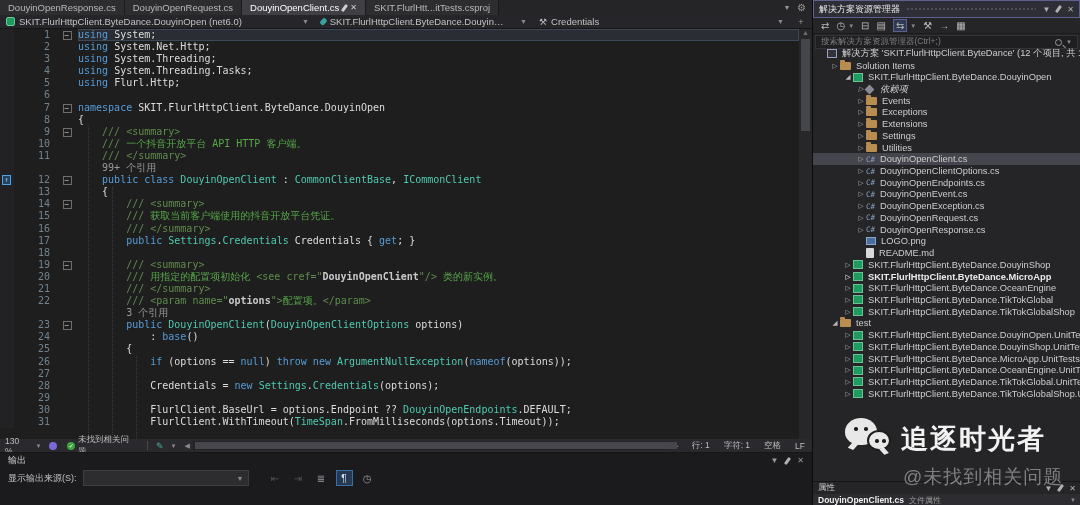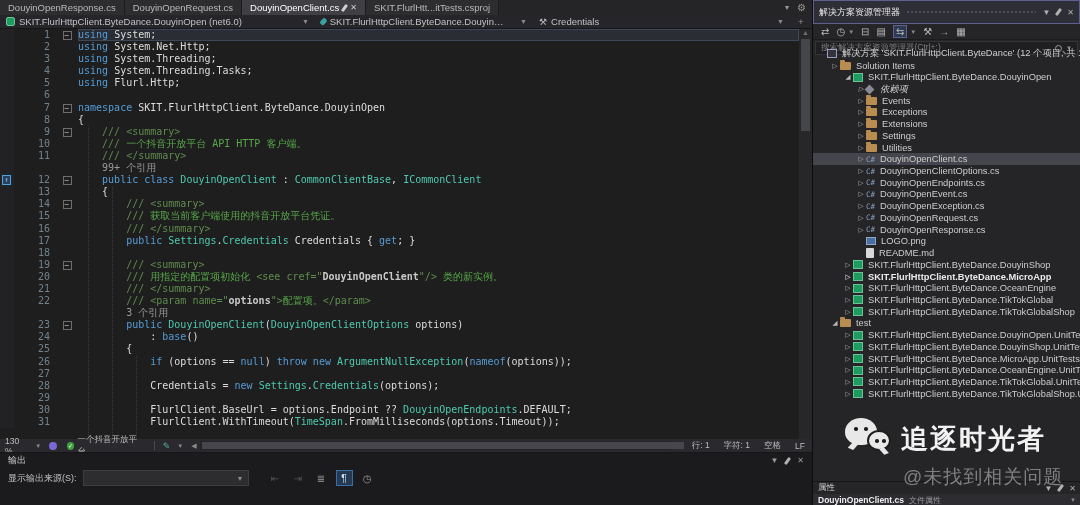--- a/index.html
+++ b/index.html
@@ -62,21 +62,21 @@
   #output-title-row { display:flex; align-items:center; height:15px; padding:0 8px; font-size:9px; color:#d0d0d0; }
   #output-title-row .winbtns { margin-left:auto; display:flex; gap:8px; color:#9a9a9a; font-size:8px; align-items:center; }
   #output-src-row { display:flex; align-items:center; gap:6px; padding:2px 8px; font-size:9px; color:#c0c0c0; }
   #output-dropdown { width:166px; height:16px; background:#2d2d30; border:1px solid #3e3e42; display:flex; align-items:center; justify-content:flex-end; padding:0 4px; color:#8a8a8a; font-size:7px; }
   .obtn { width:17px; height:16px; display:flex; align-items:center; justify-content:center; color:#9a9a9a; font-size:10px; }
   .obtn.dim { color:#555; }
   .obtn.on { border:1px solid #3a6ea5; background:#253a52; color:#cfe3f5; }
 
   
   #rpanel { position:absolute; left:812px; top:0; width:268px; height:505px; background:#252528; border-left:1px solid #0c0c0c; }
-  #sx-header { height:24px; background:#2e2e36; border:1px solid #5f5f92; display:flex; align-items:center; padding:0 5px; font-size:9px; color:#e8e8e8; }
+  #sx-header { height:18px; background:#2e2e36; border:1px solid #5f5f92; display:flex; align-items:center; padding:0 5px; font-size:9px; color:#e8e8e8; }
   .grip { flex:1; margin:0 6px; height:4px; background-image:radial-gradient(#55555f 28%, transparent 30%); background-size:4px 4px; opacity:.8; }
   .winbtns { display:flex; gap:7px; align-items:center; color:#b0b0b0; font-size:8px; }
   .pin-ico { display:inline-block; width:3px; height:8px; background:#b0b0b0; transform:rotate(35deg); border-radius:1px; }
   #sx-toolbar { height:16px; display:flex; align-items:center; gap:7px; padding:0 8px; font-size:10px; color:#b9b9b9; border-bottom:1px solid #1b1b1c; }
   #sx-toolbar .tb.on { border:1px solid #5f5f92; background:#2d3a52; padding:0 2px; }
   #sx-toolbar .cc { font-size:6px; color:#8a8a8a; margin-left:-4px; }
   #sx-search { height:14px; margin:1px 2px; background:#1f1f22; border:1px solid #333338; display:flex; align-items:center; padding:0 5px; font-size:8.5px; color:#7e7e7e; }
   #sx-search .mag { margin-left:auto; width:7px; height:7px; border:1.4px solid #9a9a9a; border-radius:50%; position:relative; flex:none; }
   #sx-search .mag::after { content:""; position:absolute; left:6px; top:6px; width:4px; height:1.4px; background:#9a9a9a; transform:rotate(45deg); }
 
@@ -209,21 +209,21 @@
       <span class="arr">▲</span>
       <div id="vthumb"></div>
     </div>
 
     <div id="botbar">
       <span class="zoom-val">130 %</span>
       <span class="caret">▼</span>
       <span class="dot-purple"></span>
       <span class="health">
         <span class="check-dot">✓</span>
-        <span>一个抖音开放平台</span>
+        <span>未找到相关问题</span>
       </span>
       <span class="vsep"></span>
       <span class="pencil">✎</span>
       <span class="caret">▼</span>
       <span style="color:#8a8a8a;font-size:7px;margin-left:4px;">◀</span>
       <div id="hscroll">
           <div id="hthumb"></div>
         </div>
       <span style="color:#8a8a8a;font-size:7px;">▶</span>
       <span class="stat" style="margin-left:6px;">行: 1</span>

